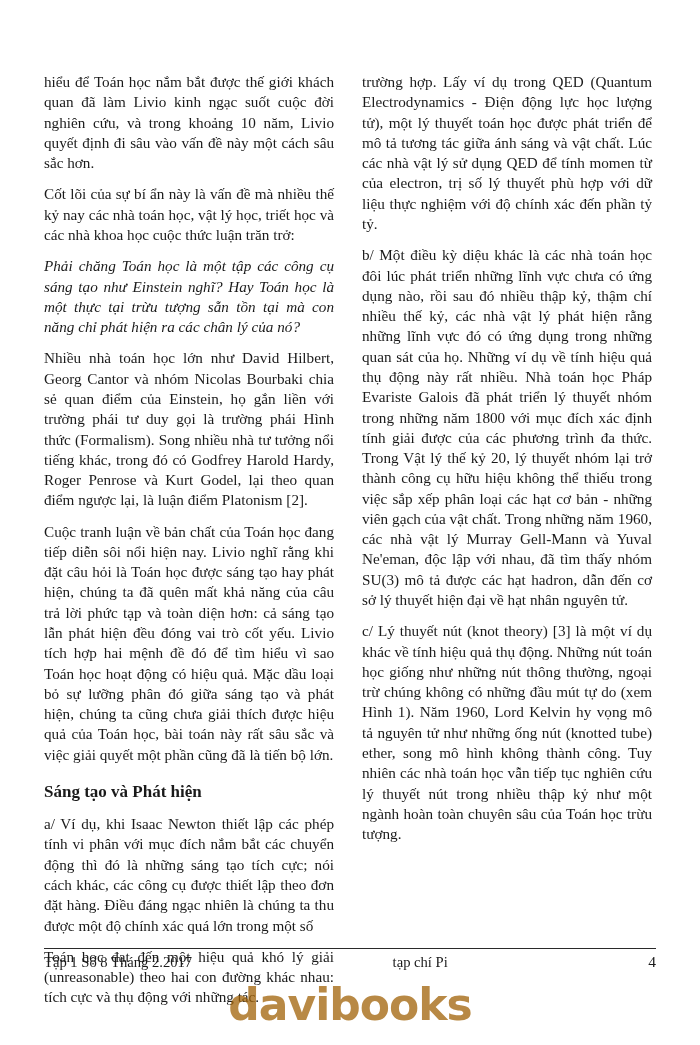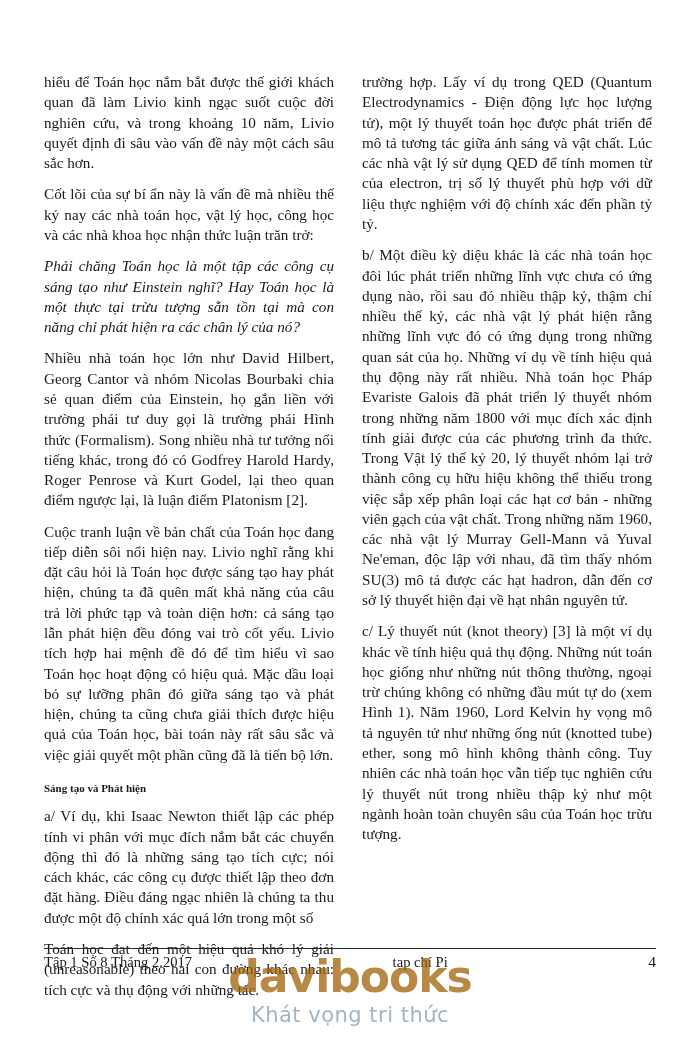--- a/index.html
+++ b/index.html
@@ -35,21 +35,21 @@
   p {
     margin: 0 0 11px 0;
     font-size: 15.2px;
     line-height: 1.335;
     text-align: justify;
     text-justify: inter-word;
     hyphens: none;
   }
   .ital { font-style: italic; }
   h2.section {
-    font-size: 11px;
+    font-size: 17px;
     font-weight: bold;
     margin: 16px 0 11px 0;
     line-height: 1.3;
   }
   .footer {
     position: absolute;
     left: 44px;
     right: 44px;
     bottom: 74px;
     display: flex;
@@ -97,21 +97,21 @@
   }
 </style>
 </head>
 <body>
 
 <div class="page">
   <div class="columns">
 
     <div class="col">
       <p>hiểu để Toán học nắm bắt được thế giới khách quan đã làm Livio kinh ngạc suốt cuộc đời nghiên cứu, và trong khoảng 10 năm, Livio quyết định đi sâu vào vấn đề này một cách sâu sắc hơn.</p>
-      <p>Cốt lõi của sự bí ẩn này là vấn đề mà nhiều thế kỷ nay các nhà toán học, vật lý học, công học và các nhà khoa học nhận thức luận trăn trở:</p>
+      <p>Cốt lõi của sự bí ẩn này là vấn đề mà nhiều thế kỷ nay các nhà toán học, vật lý học, triết học và các nhà khoa học cuộc thức luận trăn trở:</p>
       <p class="ital">Phải chăng Toán học là một tập các công cụ sáng tạo như Einstein nghĩ? Hay Toán học là một thực tại trừu tượng sẵn tồn tại mà con năng chỉ phát hiện ra các chân lý của nó?</p>
       <p>Nhiều nhà toán học lớn như David Hilbert, Georg Cantor và nhóm Nicolas Bourbaki chia sẻ quan điểm của Einstein, họ gắn liền với trường phái tư duy gọi là trường phái Hình thức (Formalism). Song nhiều nhà tư tưởng nổi tiếng khác, trong đó có Godfrey Harold Hardy, Roger Penrose và Kurt Godel, lại theo quan điểm ngược lại, là luận điểm Platonism [2].</p>
       <p>Cuộc tranh luận về bản chất của Toán học đang tiếp diễn sôi nổi hiện nay. Livio nghĩ rằng khi đặt câu hỏi là Toán học được sáng tạo hay phát hiện, chúng ta đã quên mất khả năng của câu trả lời phức tạp và toàn diện hơn: cả sáng tạo lẫn phát hiện đều đóng vai trò cốt yếu. Livio tích hợp hai mệnh đề đó để tìm hiểu vì sao Toán học hoạt động có hiệu quả. Mặc dầu loại bỏ sự lưỡng phân đó giữa sáng tạo và phát hiện, chúng ta cũng chưa giải thích được hiệu quả của Toán học, bài toán này rất sâu sắc và việc giải quyết một phần cũng đã là tiến bộ lớn.</p>
       <h2 class="section">Sáng tạo và Phát hiện</h2>
       <p>a/ Ví dụ, khi Isaac Newton thiết lập các phép tính vi phân với mục đích nắm bắt các chuyển động thì đó là những sáng tạo tích cực; nói cách khác, các công cụ được thiết lập theo đơn đặt hàng. Điều đáng ngạc nhiên là chúng ta thu được một độ chính xác quá lớn trong một số</p>
       <p>Toán học đạt đến một hiệu quả khó lý giải (unreasonable) theo hai con đường khác nhau: tích cực và thụ động với những tác.</p>
     </div>
 
     <div class="col">
       <p>trường hợp. Lấy ví dụ trong QED (Quantum Electrodynamics - Điện động lực học lượng tử), một lý thuyết toán học được phát triển để mô tả tương tác giữa ánh sáng và vật chất. Lúc các nhà vật lý sử dụng QED để tính momen từ của electron, trị số lý thuyết phù hợp với dữ liệu thực nghiệm với độ chính xác đến phần tỷ tỷ.</p>
@@ -124,15 +124,14 @@
   <div class="rule"></div>
 
   <div class="footer">
     <div class="left">Tập 1 Số 8 Tháng 2.2017</div>
     <div class="mid">tạp chí Pi</div>
     <div class="right">4</div>
   </div>
 
   <div class="watermark">
     <div class="wm-main">davibooks</div>
-    <div class="wm-sub">Khát vọng tri thức</div>
   </div>
 </div>
 
 </body></html>

